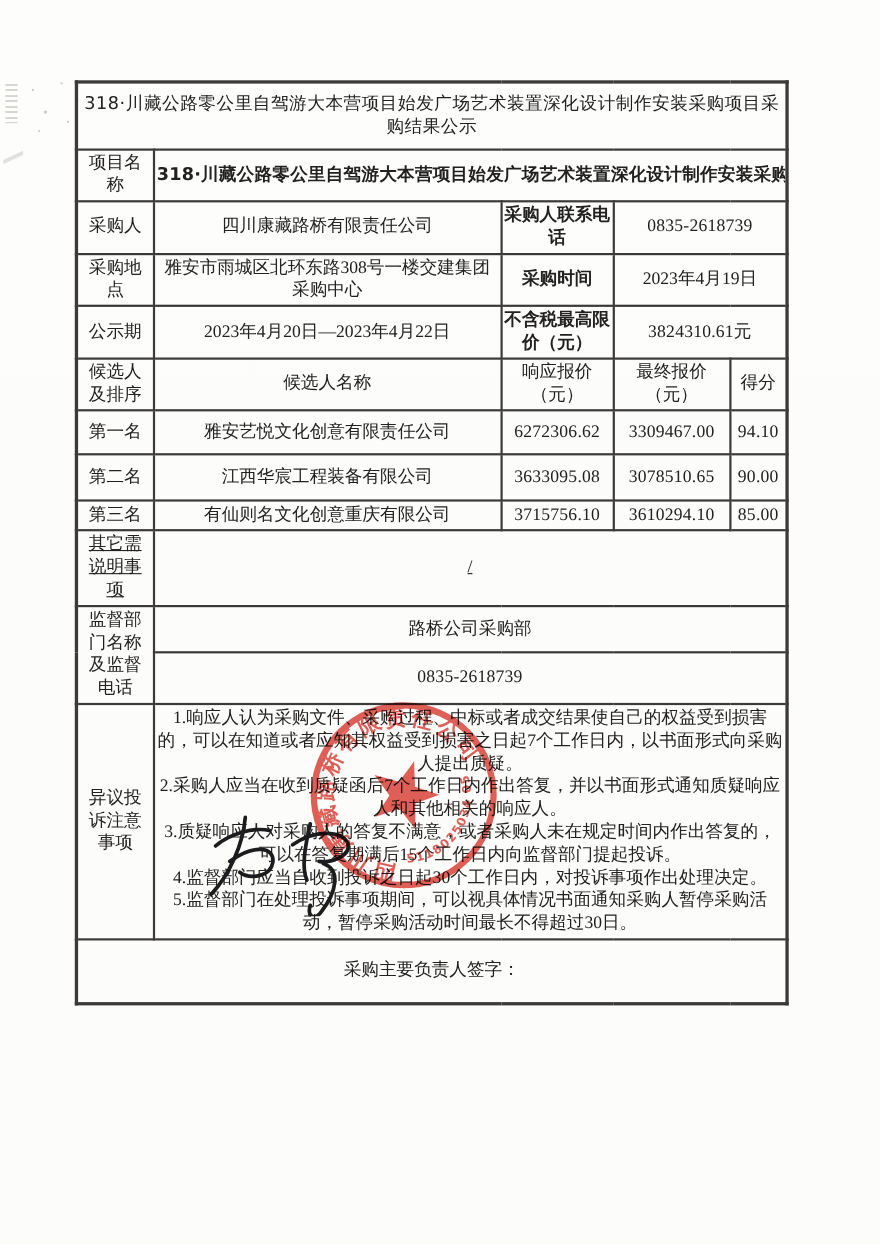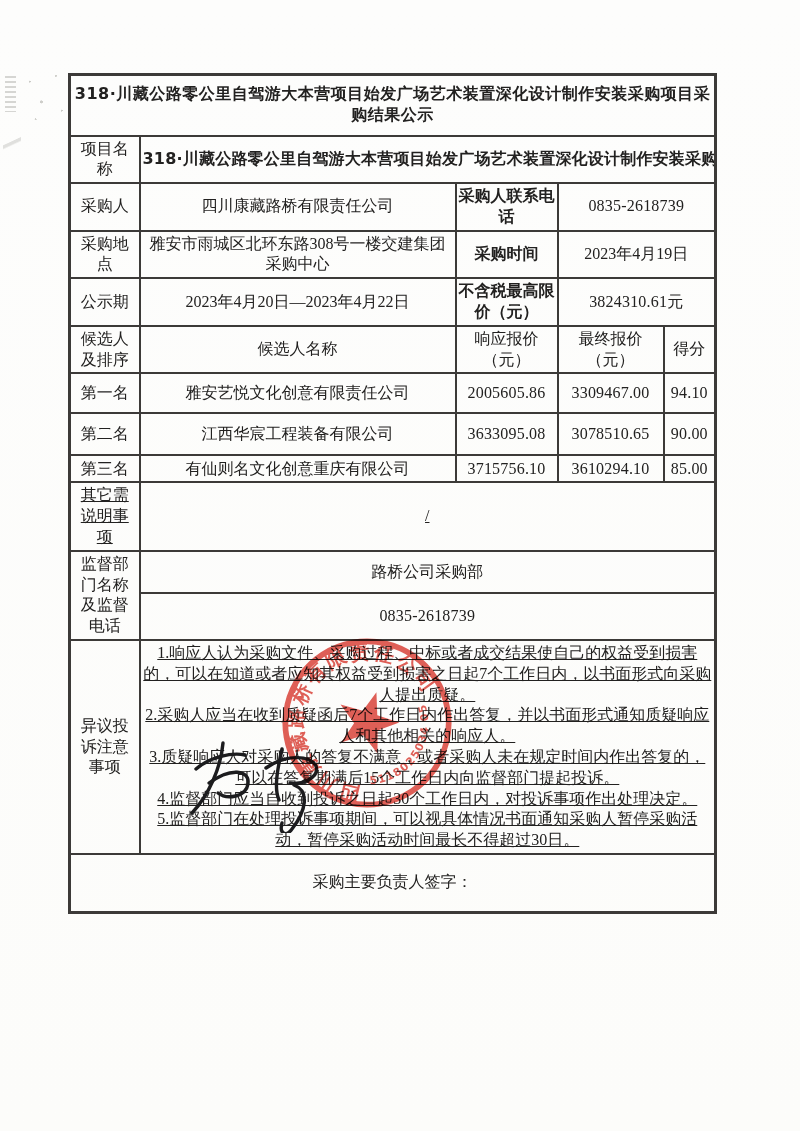--- a/index.html
+++ b/index.html
@@ -60,21 +60,21 @@
   tr.r-cand2  { height: 42px; }
   tr.r-cand3  { height: 27px; }
   tr.r-other  { height: 35px; text-decoration: underline; }
   tr.r-sup1   { height: 25px; }
   tr.r-sup2   { height: 30px; }
   tr.r-objn   { height: 196px; }
   tr.r-sign   { height: 58px; }
 
   td.title-cell {
     font-family: "DejaVu Sans", "Liberation Sans", sans-serif;
-    font-weight: bold;
+    font-weight: normal;
     font-size: 22px;
     line-height: 1.35;
     padding: 4px 8px;
     letter-spacing: .5px;
   }
   td.proj-val {
     font-family: "DejaVu Sans", "Liberation Sans", sans-serif;
     font-weight: 600;
     font-size: 14px;
     white-space: nowrap;
@@ -84,21 +84,20 @@
   td.lbl2 { font-size: 15.5px; padding: 2px 1px; font-weight: bold; }
   td.hdr-pad { padding: 2px 12px; }
   td.left-val { text-align: left; padding: 2px 6px; }
   td.num { font-size: 16px; letter-spacing: .2px; }
   td.objn-cell {
     text-align: left;
     vertical-align: top;
     padding: 5px 7px 4px 7px;
     font-size: 15px;
     line-height: 22.4px;
-    text-decoration: underline;
   }
   td.sign-cell { text-align: left; padding: 2px 2px 2px 10px; vertical-align: middle; }
   .objn-line { display: block; }
 
   
   .signature { position: absolute; left: 182px; top: 733px; width: 185px; height: 100px; }
   .signature svg { width: 100%; height: 100%; }
 
   
   .stamp {
@@ -163,21 +162,21 @@
       <td>候选人及排序</td>
       <td>候选人名称</td>
       <td class="hdr-pad">响应报价（元）</td>
       <td class="hdr-pad">最终报价（元）</td>
       <td>得分</td>
     </tr>
 
     <tr class="r-cand1">
       <td>第一名</td>
       <td>雅安艺悦文化创意有限责任公司</td>
-      <td class="num">2005605.86</td>
+      <td class="num">6272306.62</td>
       <td class="num">3309467.00</td>
       <td class="num">94.10</td>
     </tr>
 
     <tr class="r-cand2">
       <td>第二名</td>
       <td>江西华宸工程装备有限公司</td>
       <td class="num">3633095.08</td>
       <td class="num">3078510.65</td>
       <td class="num">90.00</td>

